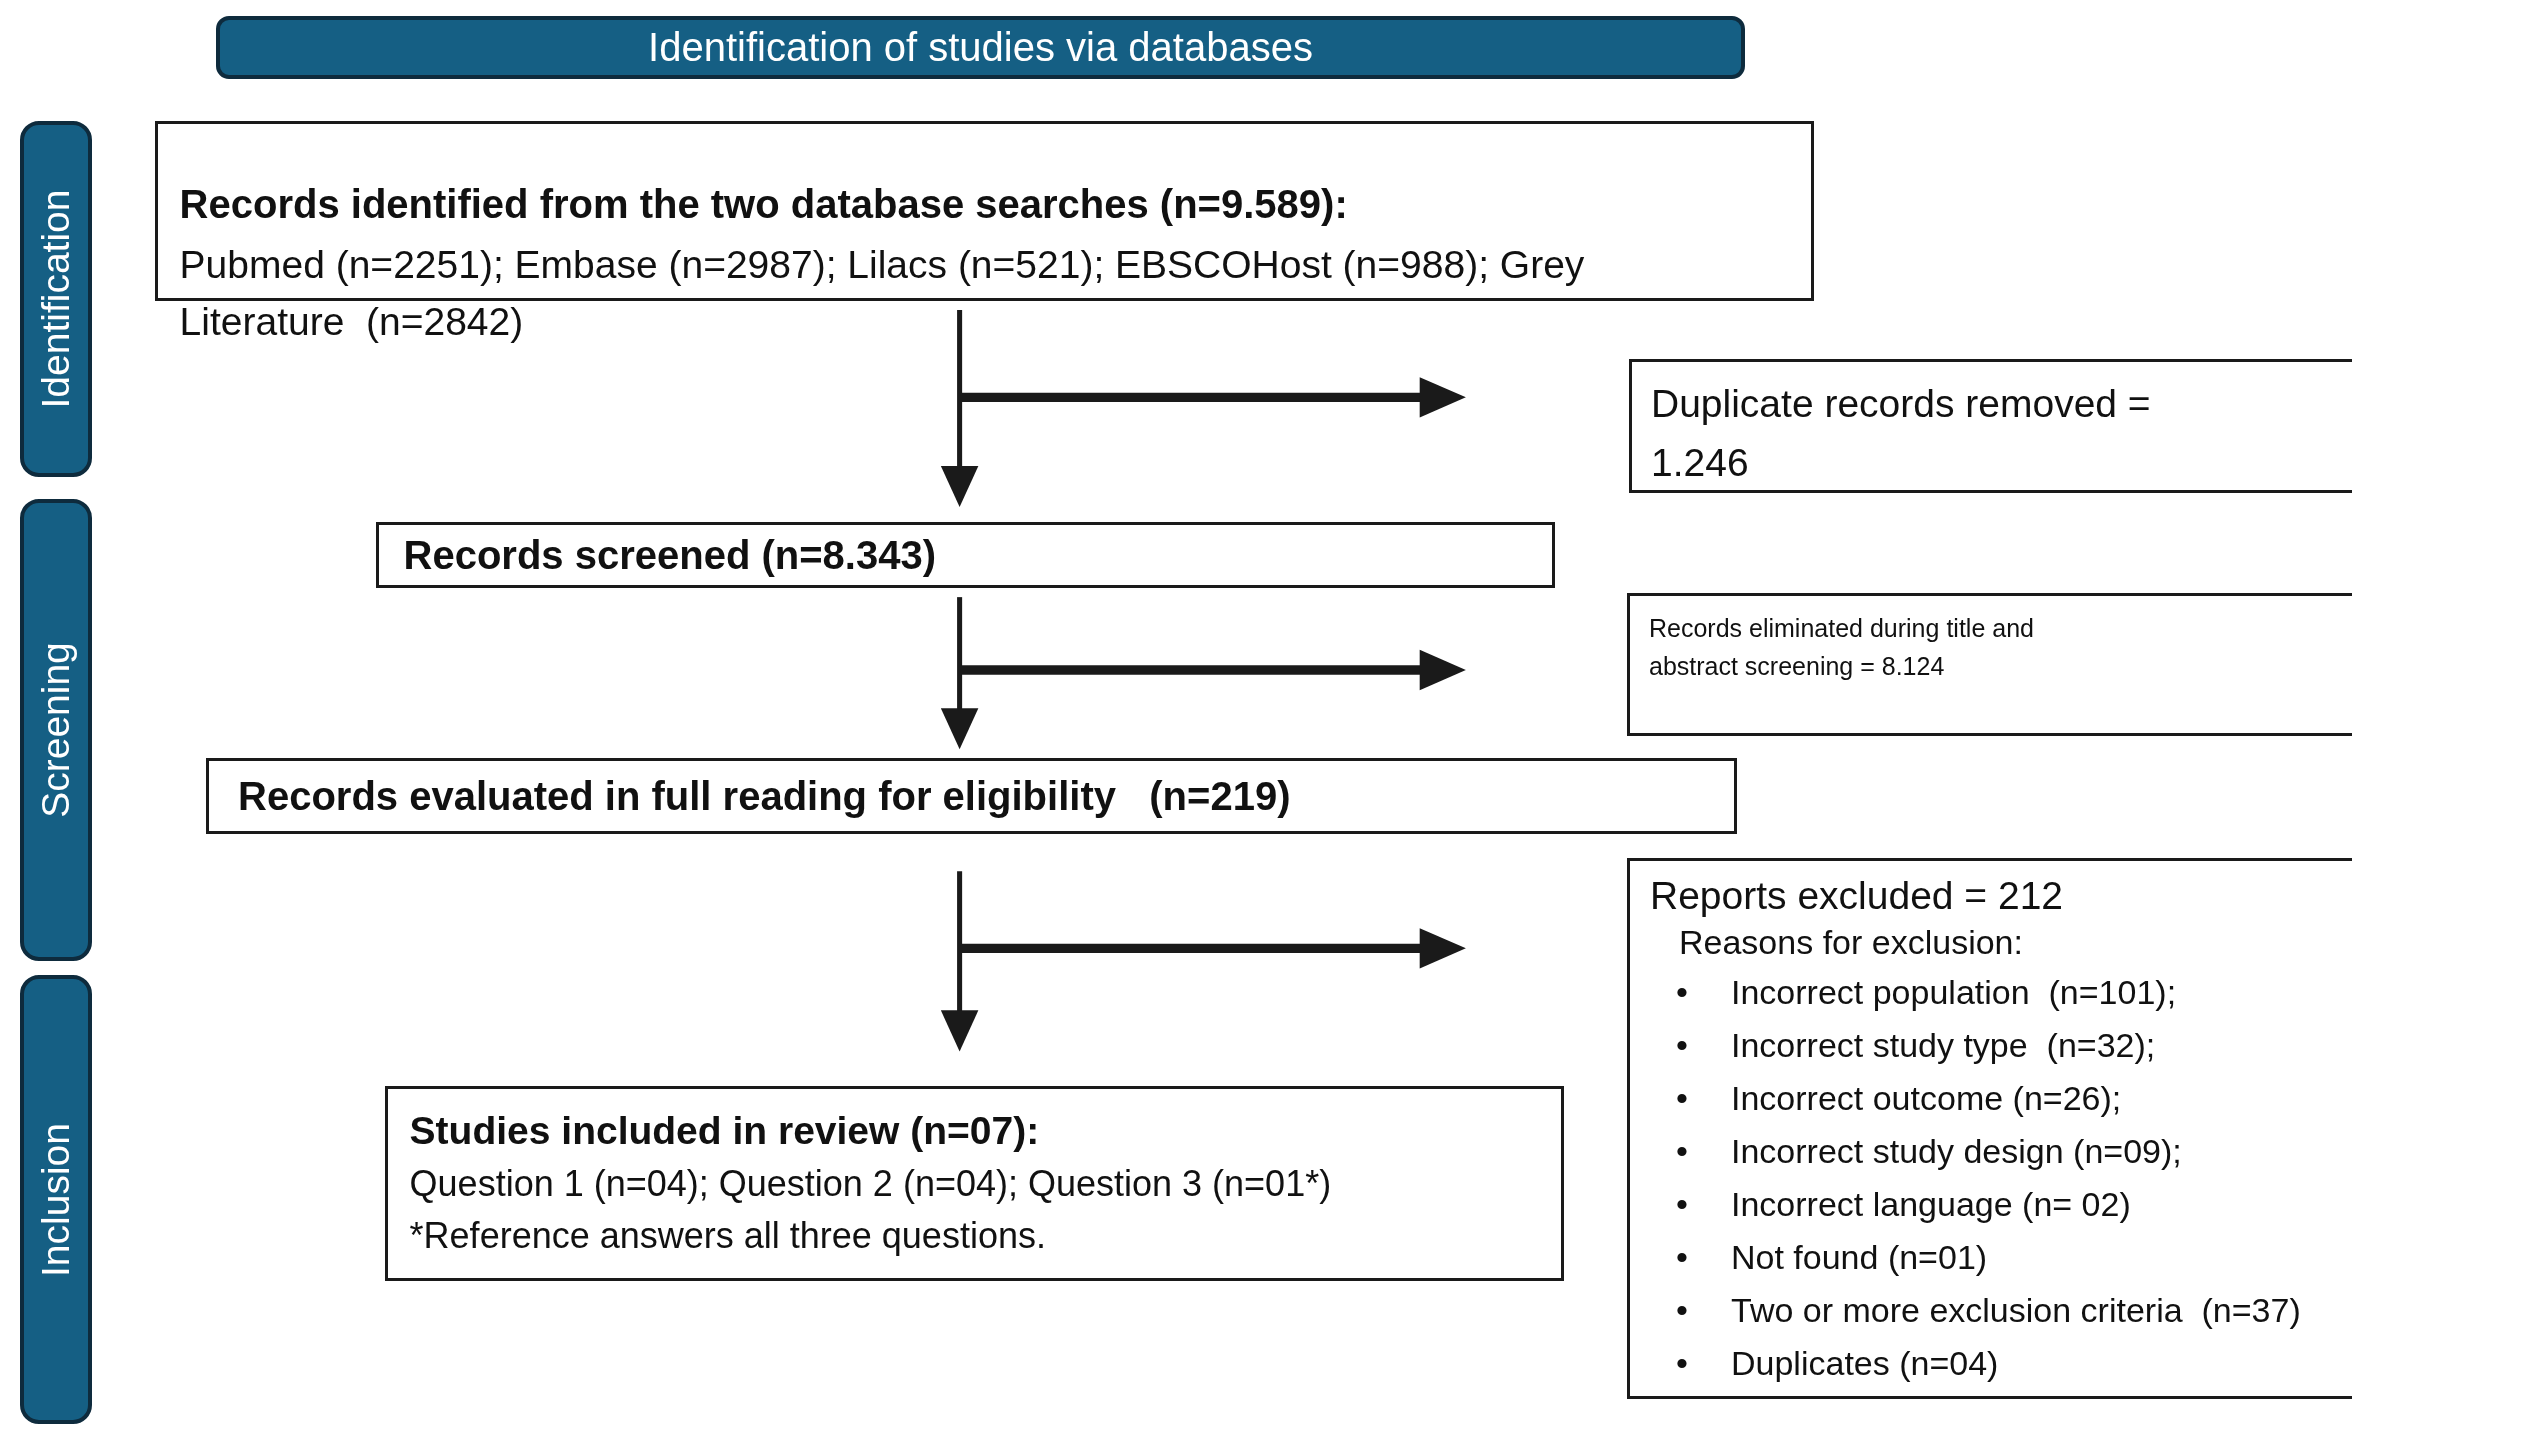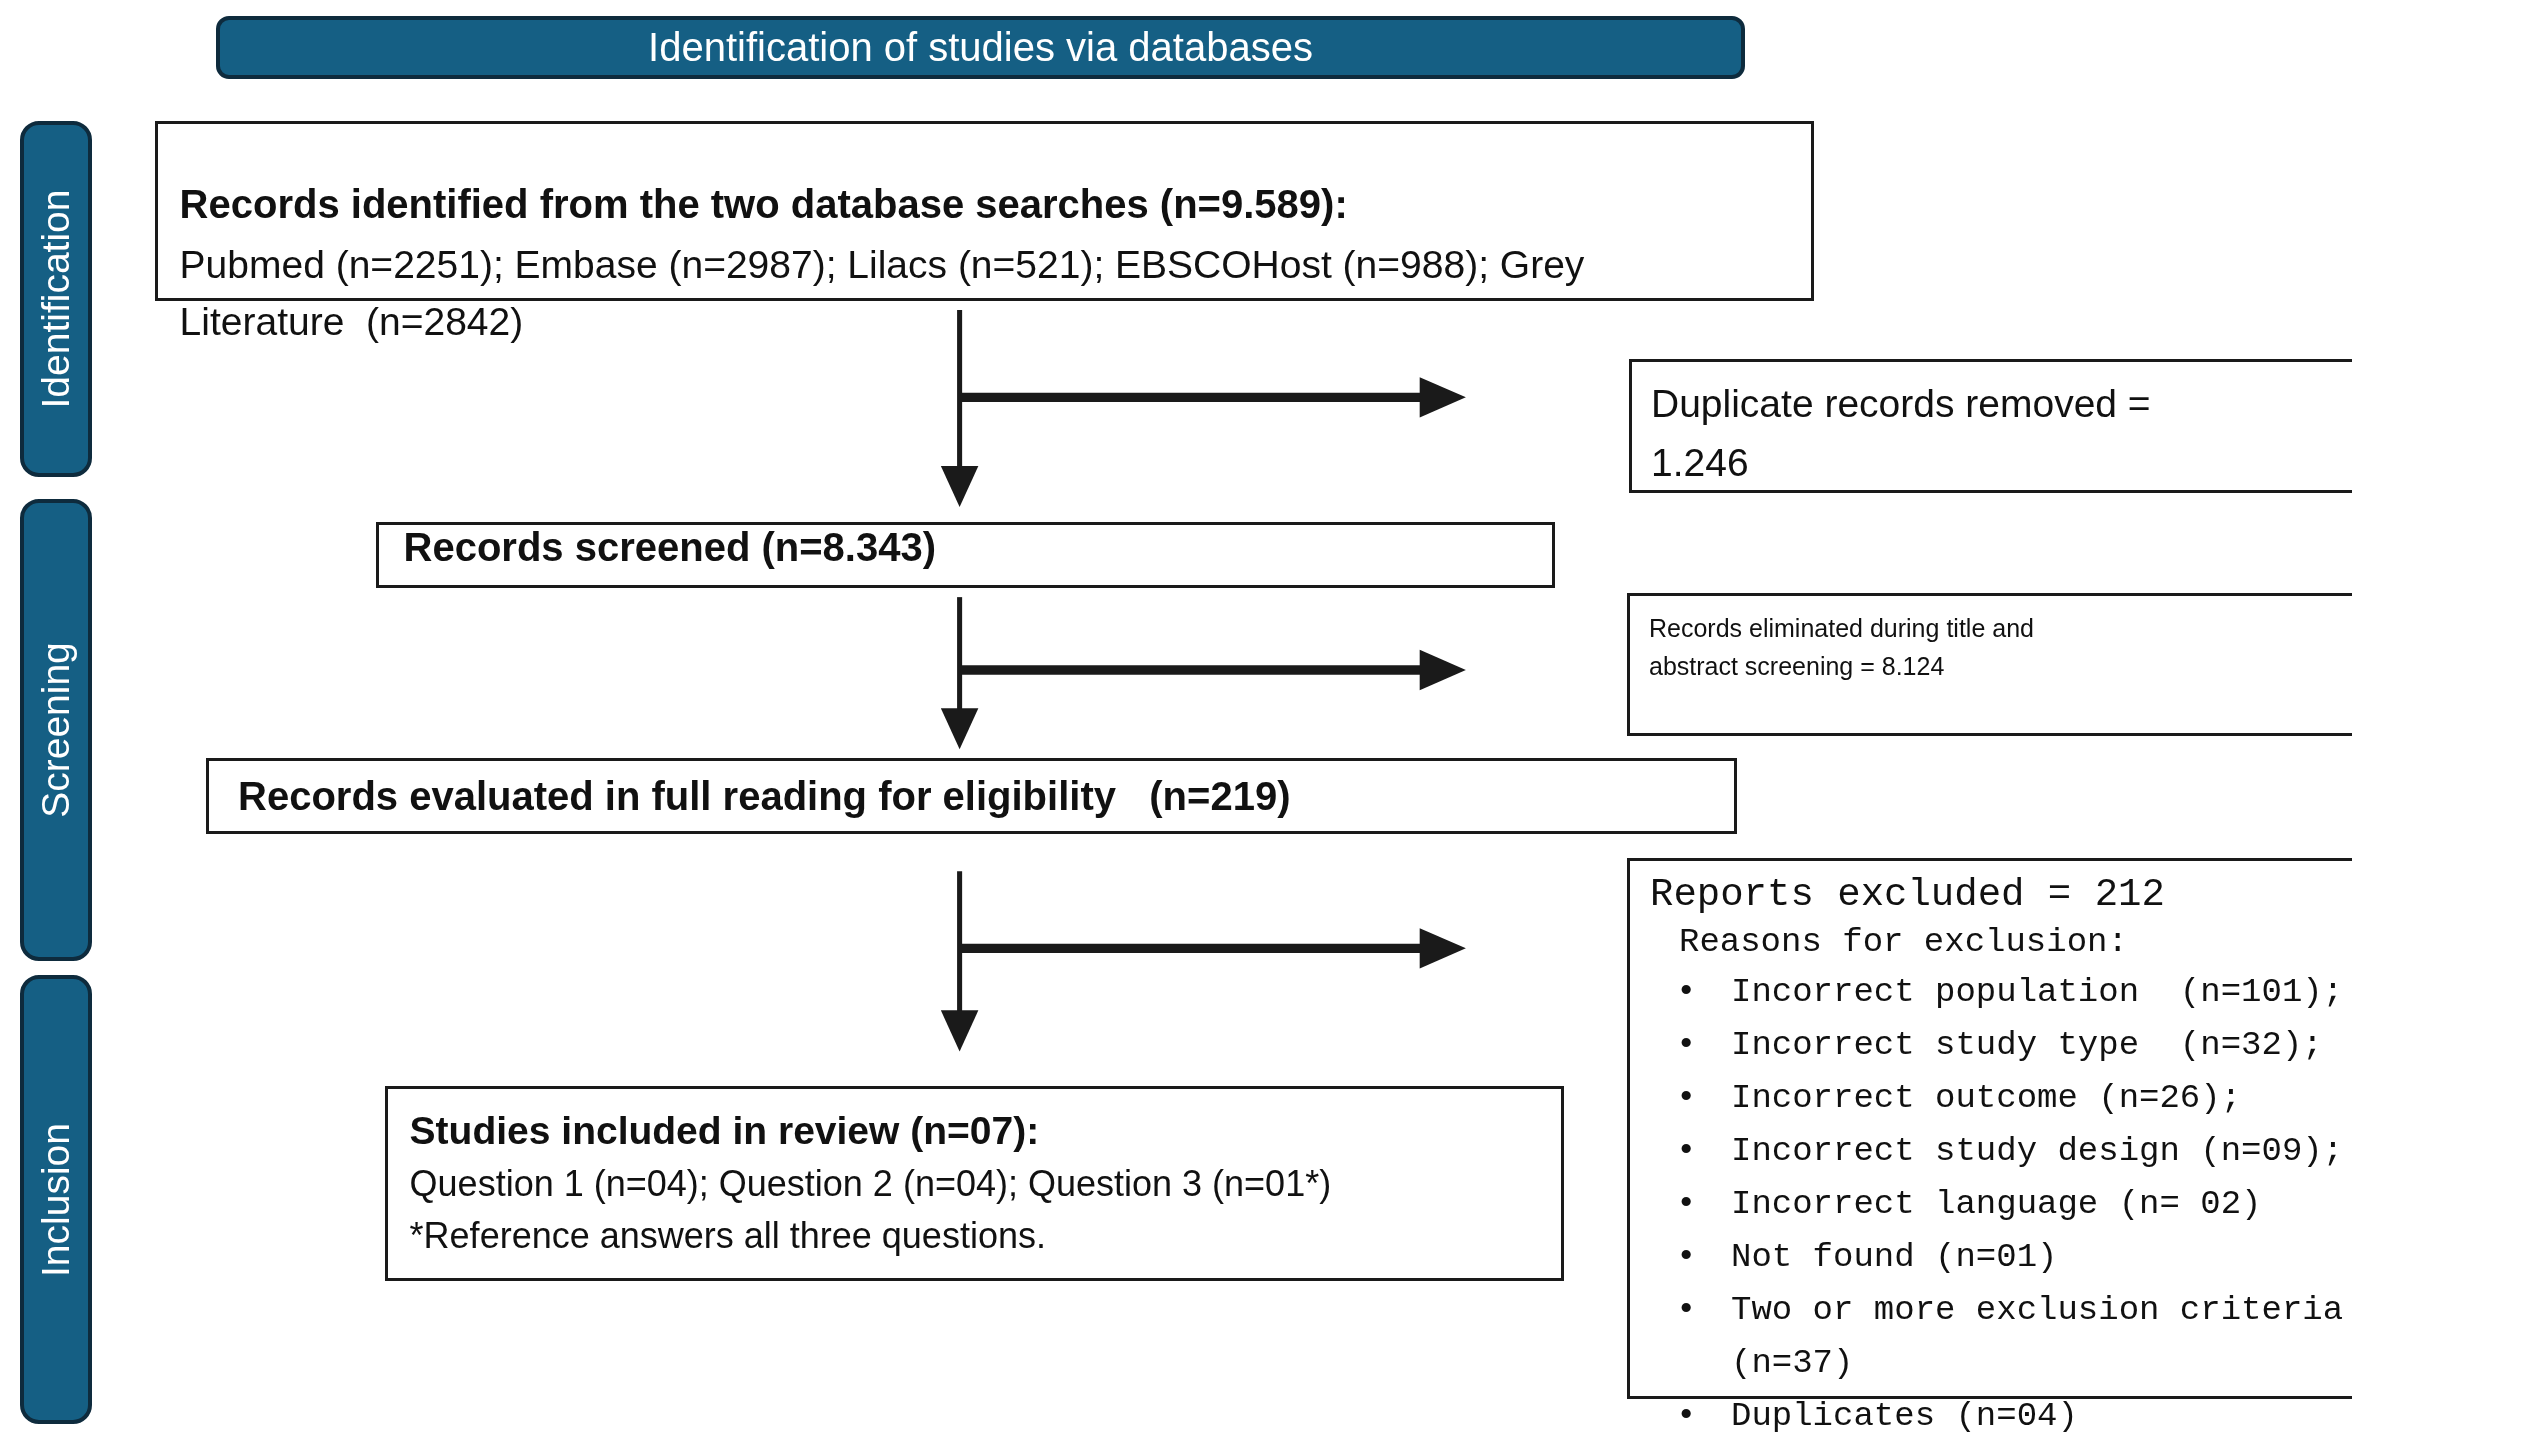--- a/index.html
+++ b/index.html
@@ -53,30 +53,30 @@
     z-index: 2;
   }
   .prewrap { white-space: pre-wrap; }
   #box-identified { left: 155px; top: 121px; width: 1659px; height: 180px; padding: 17.3px 21.6px; }
   #box-identified .title { font-weight: bold; font-size: 40px; line-height: 1.3; margin-top: 37px; }
   #box-identified .detail { font-size: 39px; line-height: 1.45; margin-top: 7.2px; }
 
   #box-duplicates { left: 1629px; top: 359px; width: 786px; height: 134px; padding: 13px 19px; font-size: 39px; line-height: 1.5; }
 
   #box-screened { left: 376px; top: 522px; width: 1179px; height: 66px;
-                  display: flex; padding-left: 24.5px;
+                  display: flex; align-items: center; padding-left: 24.5px;
                   font-weight: bold; font-size: 40px; }
 
   #box-eliminated { left: 1627px; top: 593px; width: 789px; height: 143px; padding: 14.4px 19px; font-size: 25px; line-height: 1.5; }
 
   #box-evaluated { left: 206px; top: 758px; width: 1531px; height: 76px;
                    display: flex; align-items: center; padding-left: 29px;
                    font-weight: bold; font-size: 40px; }
 
-  #box-excluded { left: 1627px; top: 858px; width: 792px; height: 541px; padding: 13px 20px; font-family: Liberation Mono, monospace; }
+  #box-excluded { left: 1627px; top: 858px; width: 792px; height: 541px; padding: 13px 20px; }
   #box-excluded .title { font-size: 39px; line-height: 43px; }
   #box-excluded .subtitle { font-size: 34px; line-height: 39px; margin-top: 5.8px; margin-left: 29px; }
   #box-excluded ul { list-style: none; margin: 4.3px 0 0 0; padding: 0; }
   #box-excluded li {
     position: relative;
     padding-left: 81px;
     font-size: 34px;
     line-height: 53px;
     white-space: pre-wrap;
   }

